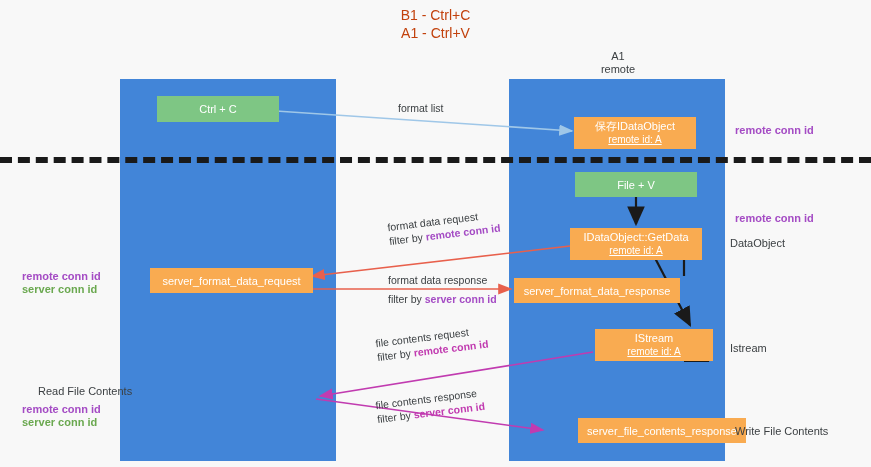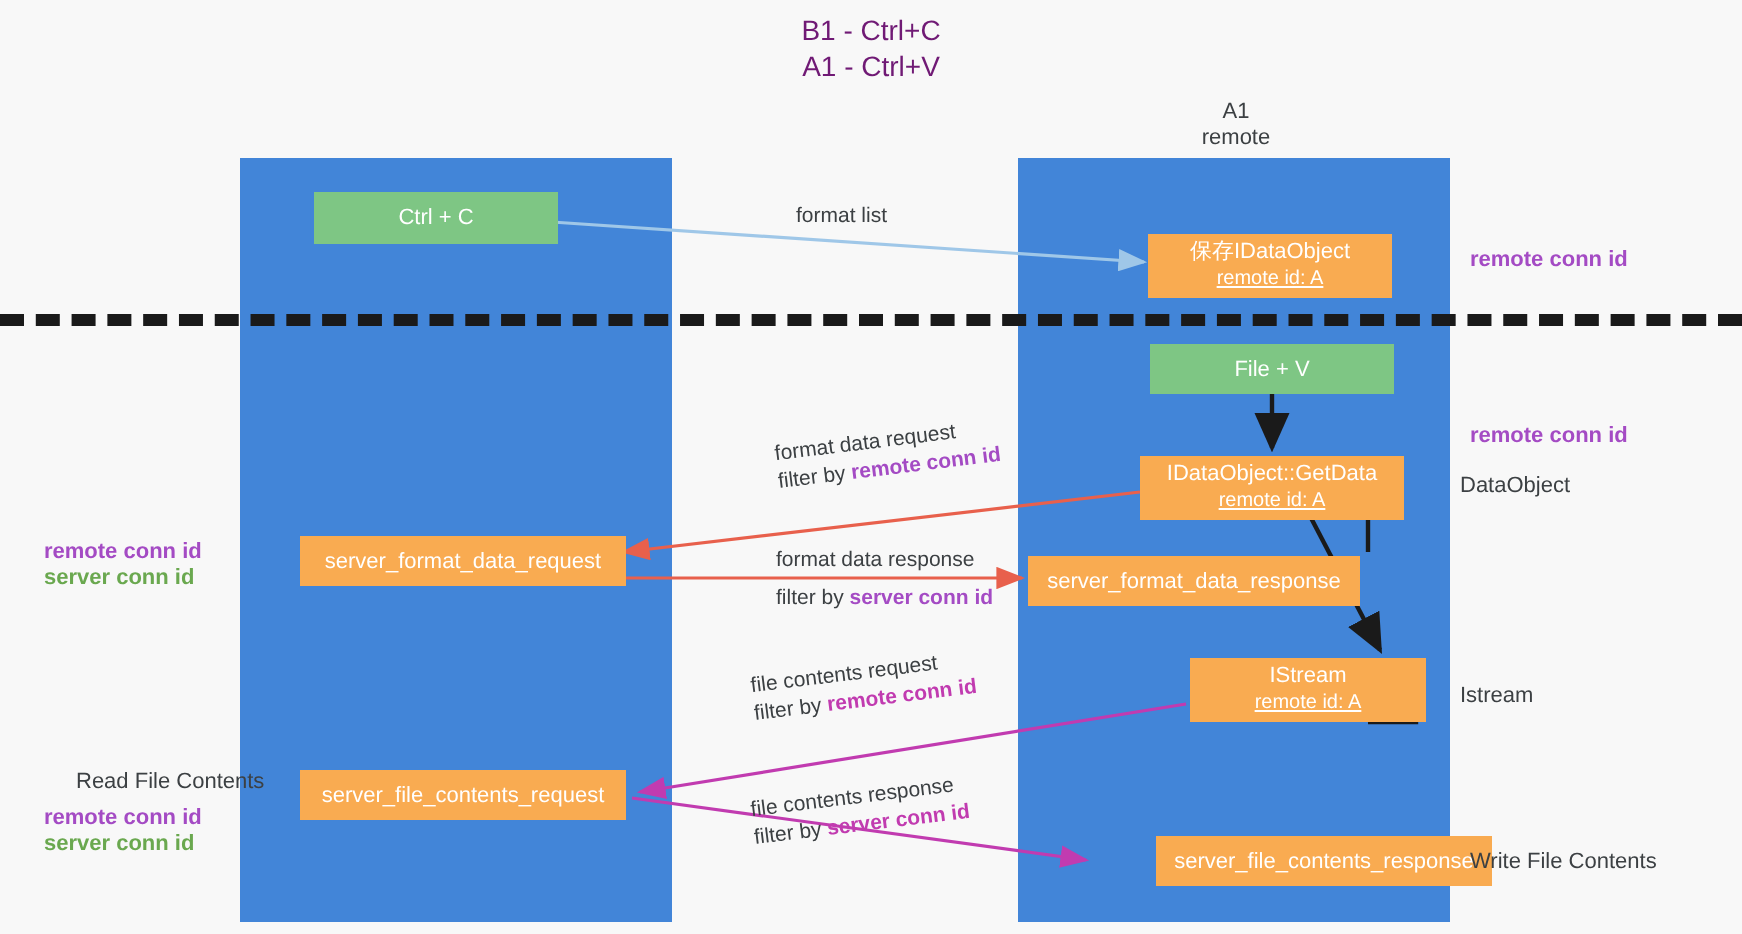--- a/index.html
+++ b/index.html
@@ -9,21 +9,21 @@
     font-family:"Liberation Sans", sans-serif;
     color:#3c4043;
     overflow:hidden;
     position:relative;
   }
   #stage{position:absolute;left:0;top:0;width:871px;height:467px;}
 
   
   .title{
     position:absolute;left:0;top:6px;width:871px;
-    text-align:center;font-size:14px;line-height:18px;color:#701a75;
+    text-align:center;font-size:14px;line-height:18px;color:#c2410c;
   }
 
   
   .col-head{
     position:absolute;text-align:center;font-size:11px;line-height:13px;color:#3c4043;
   }
 
   
   .lane{
     position:absolute;background:#4285d8;
@@ -143,23 +143,20 @@
 
   <div class="box orange" style="left:514px;top:278px;width:166px;height:25px;">
     <div>server_format_data_response</div>
   </div>
 
   <div class="box orange" style="left:595px;top:329px;width:118px;height:32px;">
     <div>IStream</div>
     <div class="l2">remote id: A</div>
   </div>
 
-  <div class="box orange" style="left:150px;top:385px;width:163px;height:25px;">
-    <div>server_file_contents_request</div>
-  </div>
 
   <div class="box orange" style="left:578px;top:418px;width:168px;height:25px;">
     <div>server_file_contents_response</div>
   </div>
 
   <div class="atext" style="left:398px;top:101px;">
     <span>format list</span>
   </div>
 
   <div class="atext rot-up-7" style="left:390px;top:220px;">

